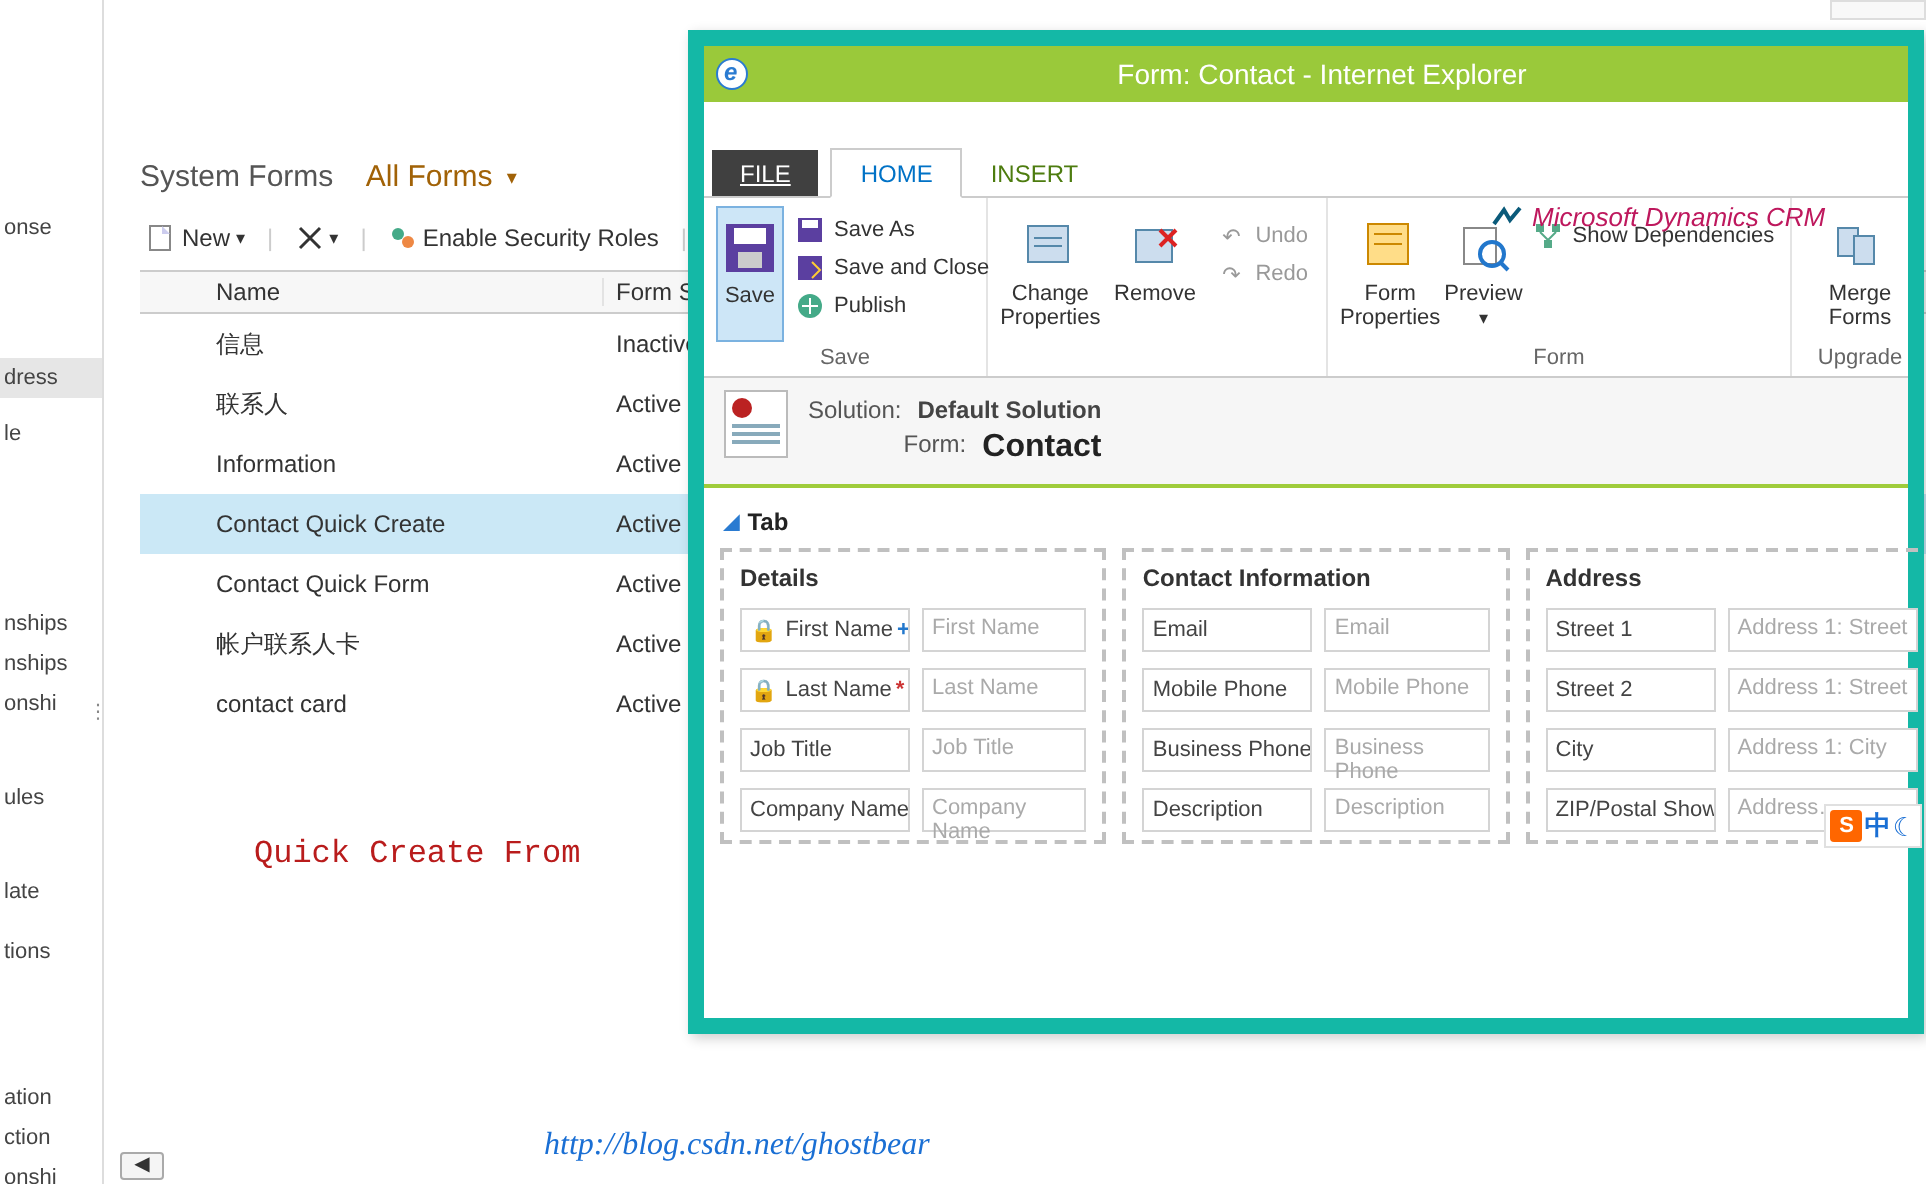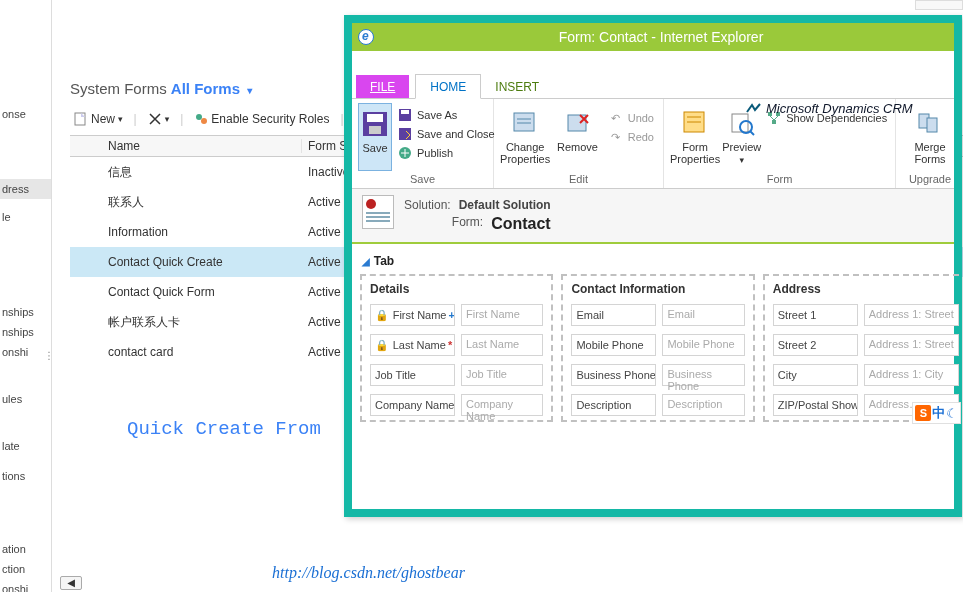--- a/index.html
+++ b/index.html
@@ -18,58 +18,58 @@
   .left-sidebar .item:nth-child(7){ margin-top: 27px;}
   .left-sidebar .item:nth-child(8){ margin-top: 27px;}
   .left-sidebar .item:nth-child(9){ margin-top: 10px;}
   .left-sidebar .item:nth-child(10){ margin-top: 53px;}
   .left-sidebar .item:nth-child(11){ margin-top: 0;}
   .left-sidebar .item:nth-child(12){ margin-top: 0;}
 
   .main { position: absolute; left: 52px; top: 0; right: 0; bottom: 0; }
 
   .breadcrumb { position: absolute; left: 18px; top: 80px; font-size: 15px; color: #555; }
-  .breadcrumb .all { color: #3b82f6; font-weight: 700; margin-left: 0;}
+  .breadcrumb .all { color: #a16207; font-weight: 400; margin-left: 12px;}
   .breadcrumb .chev { font-size: 10px; vertical-align: middle; margin-left:3px;}
 
   .toolbar { position: absolute; left: 18px; top: 110px; font-size: 12px; color: #333; display: flex; align-items: center; gap: 4px;}
   .toolbar .sep { color:#ccc; margin: 0 3px;}
   .toolbar .btn { display: inline-flex; align-items: center; gap: 3px; padding: 2px 4px; cursor:pointer;}
   .tb-ico { width:14px; height:14px; display:inline-block; }
 
   .grid { position: absolute; left: 18px; top: 135px; right: 0; }
   .grid-head { display: flex; border-top: 1px solid #ccc; border-bottom: 1px solid #ccc; background: #f7f7f7; height: 22px; align-items: center; font-size: 12px; color: #333;}
   .grid-head .col1 { width: 32px; border-right: 1px solid #e3e3e3;}
   .grid-head .col2 { width: 200px; padding-left: 6px; border-right: 1px solid #e3e3e3;}
   .grid-head .col3 { flex: 1; padding-left: 6px;}
   .grid-row { display: flex; height: 30px; align-items: center; font-size: 12px; color: #333; cursor:pointer;}
   .grid-row.sel { background: #cbe8f6;}
   .grid-row .col1 { width: 32px;}
   .grid-row .col2 { width: 200px; padding-left: 6px;}
   .grid-row .col3 { flex: 1; padding-left: 6px;}
 
-  .annotation { position: absolute; left: 75px; top: 418px; font-family: "SimSun","Courier New",monospace; color: #3b82f6; font-size: 19px; letter-spacing: 0px;}
+  .annotation { position: absolute; left: 75px; top: 418px; font-family: "SimSun","Courier New",monospace; color: #b91c1c; font-size: 16px; letter-spacing: 0px;}
   .footer-link { position: absolute; left: 220px; top: 564px; color: #1a6fd4; font-size: 16px; font-style: italic; font-family: "Times New Roman", serif;}
 
   .scroll-left-btn { position:absolute; left:8px; bottom:2px; width:22px; height:14px; border:1px solid #aaa; border-radius:2px; font-size:10px; text-align:center; line-height:12px; background:#f5f5f5; cursor:pointer;}
 
   
   .ie-window { position: absolute; left: 344px; top: 15px; width: 618px; height: 502px; border: 8px solid #14b8a6; background: #fff; box-shadow: 2px 2px 6px rgba(0,0,0,.2);}
   .ie-title { height: 28px; background: #9ac93a; display: flex; align-items: center; padding: 0 6px; position: relative;}
   .ie-icon { width:16px; height:16px; background:#fff; border:1px solid #2a7bd1; border-radius:50%; position: relative;}
   .ie-icon::after{content:"e"; position:absolute; left:3px; top:-1px; color:#2a7bd1; font-size:12px; font-weight:bold; font-style:italic;}
   .ie-title-text { flex:1; text-align:center; color:#fff; font-size:14px;}
-  .crm-brand { position: absolute; left: 394px; top: 50px; color:#0f172a; font-size:13px; font-style: italic; display:flex; align-items:flex-end; gap:4px;}
+  .crm-brand { position: absolute; left: 394px; top: 50px; color:#be185d; font-size:13px; font-style: italic; display:flex; align-items:flex-end; gap:4px;}
   .crm-brand svg{vertical-align:middle;}
 
   .ie-body { position:absolute; left:0; top:28px; right:0; bottom:0; }
 
   .ribbon-tabs { height: 30px; display:flex; align-items:flex-end; padding-left:4px; gap:0; border-bottom: 1px solid #ccc; margin-top:18px;}
   .ribbon-tab { padding: 5px 14px 4px; font-size: 12px; cursor:pointer; color:#4d7c0f; position:relative;}
-  .ribbon-tab.file { background:#d946ef; color:#fff; margin-right:6px;text-decoration:underline;}
+  .ribbon-tab.file { background:#404040; color:#fff; margin-right:6px;text-decoration:underline;}
   .ribbon-tab.sel { border:1px solid #ccc; border-bottom:1px solid #fff; color:#0072c6; background:#fff; top:1px;}
   
   .ribbon { height: 90px; background:#fff; border-bottom:1px solid #ccc; display:flex;}
   .rgroup { border-right:1px solid #e4e4e4; padding: 4px 6px 0; display:flex; flex-direction:column; justify-content:space-between;}
   .rgroup-label{ text-align:center; font-size:11px; color:#666; padding:2px 0 3px;}
   .rbuttons{ display:flex; gap:2px; flex:1;}
   .big-btn { width:56px; display:flex; flex-direction:column; align-items:center; justify-content:flex-start; gap:2px; padding-top:4px; cursor:pointer; font-size:11px; text-align:center; line-height:12px;}
   .big-btn .bicon{ width:32px; height:32px; display:flex; align-items:center; justify-content:center;}
   .big-btn.sel{ background:#cde6f7; border:1px solid #7bb2e0;}
   .small-list{ display:flex; flex-direction:column; gap:1px; padding-top:3px;}
@@ -311,21 +311,20 @@
             <div class="small-btn" style="color:#999;">
                 <span class="sicon">↶</span>
                 <span>Undo</span>
               </div>
             <div class="small-btn" style="color:#999;">
                 <span class="sicon">↷</span>
                 <span>Redo</span>
               </div>
           </div>
         </div>
-        <div class="rgroup-label">Edit</div>
       </div>
 
       <div class="rgroup" style="width:232px;">
         <div class="rbuttons">
           <div class="big-btn">
             <span class="bicon">
                 <svg width="28" height="28">
                   <rect x="3" y="3" width="20" height="20" fill="#fd8" stroke="#c80"></rect>
                   <line x1="6" y1="8" x2="20" y2="8" stroke="#c80"></line>
                   <line x1="6" y1="13" x2="20" y2="13" stroke="#c80"></line>

